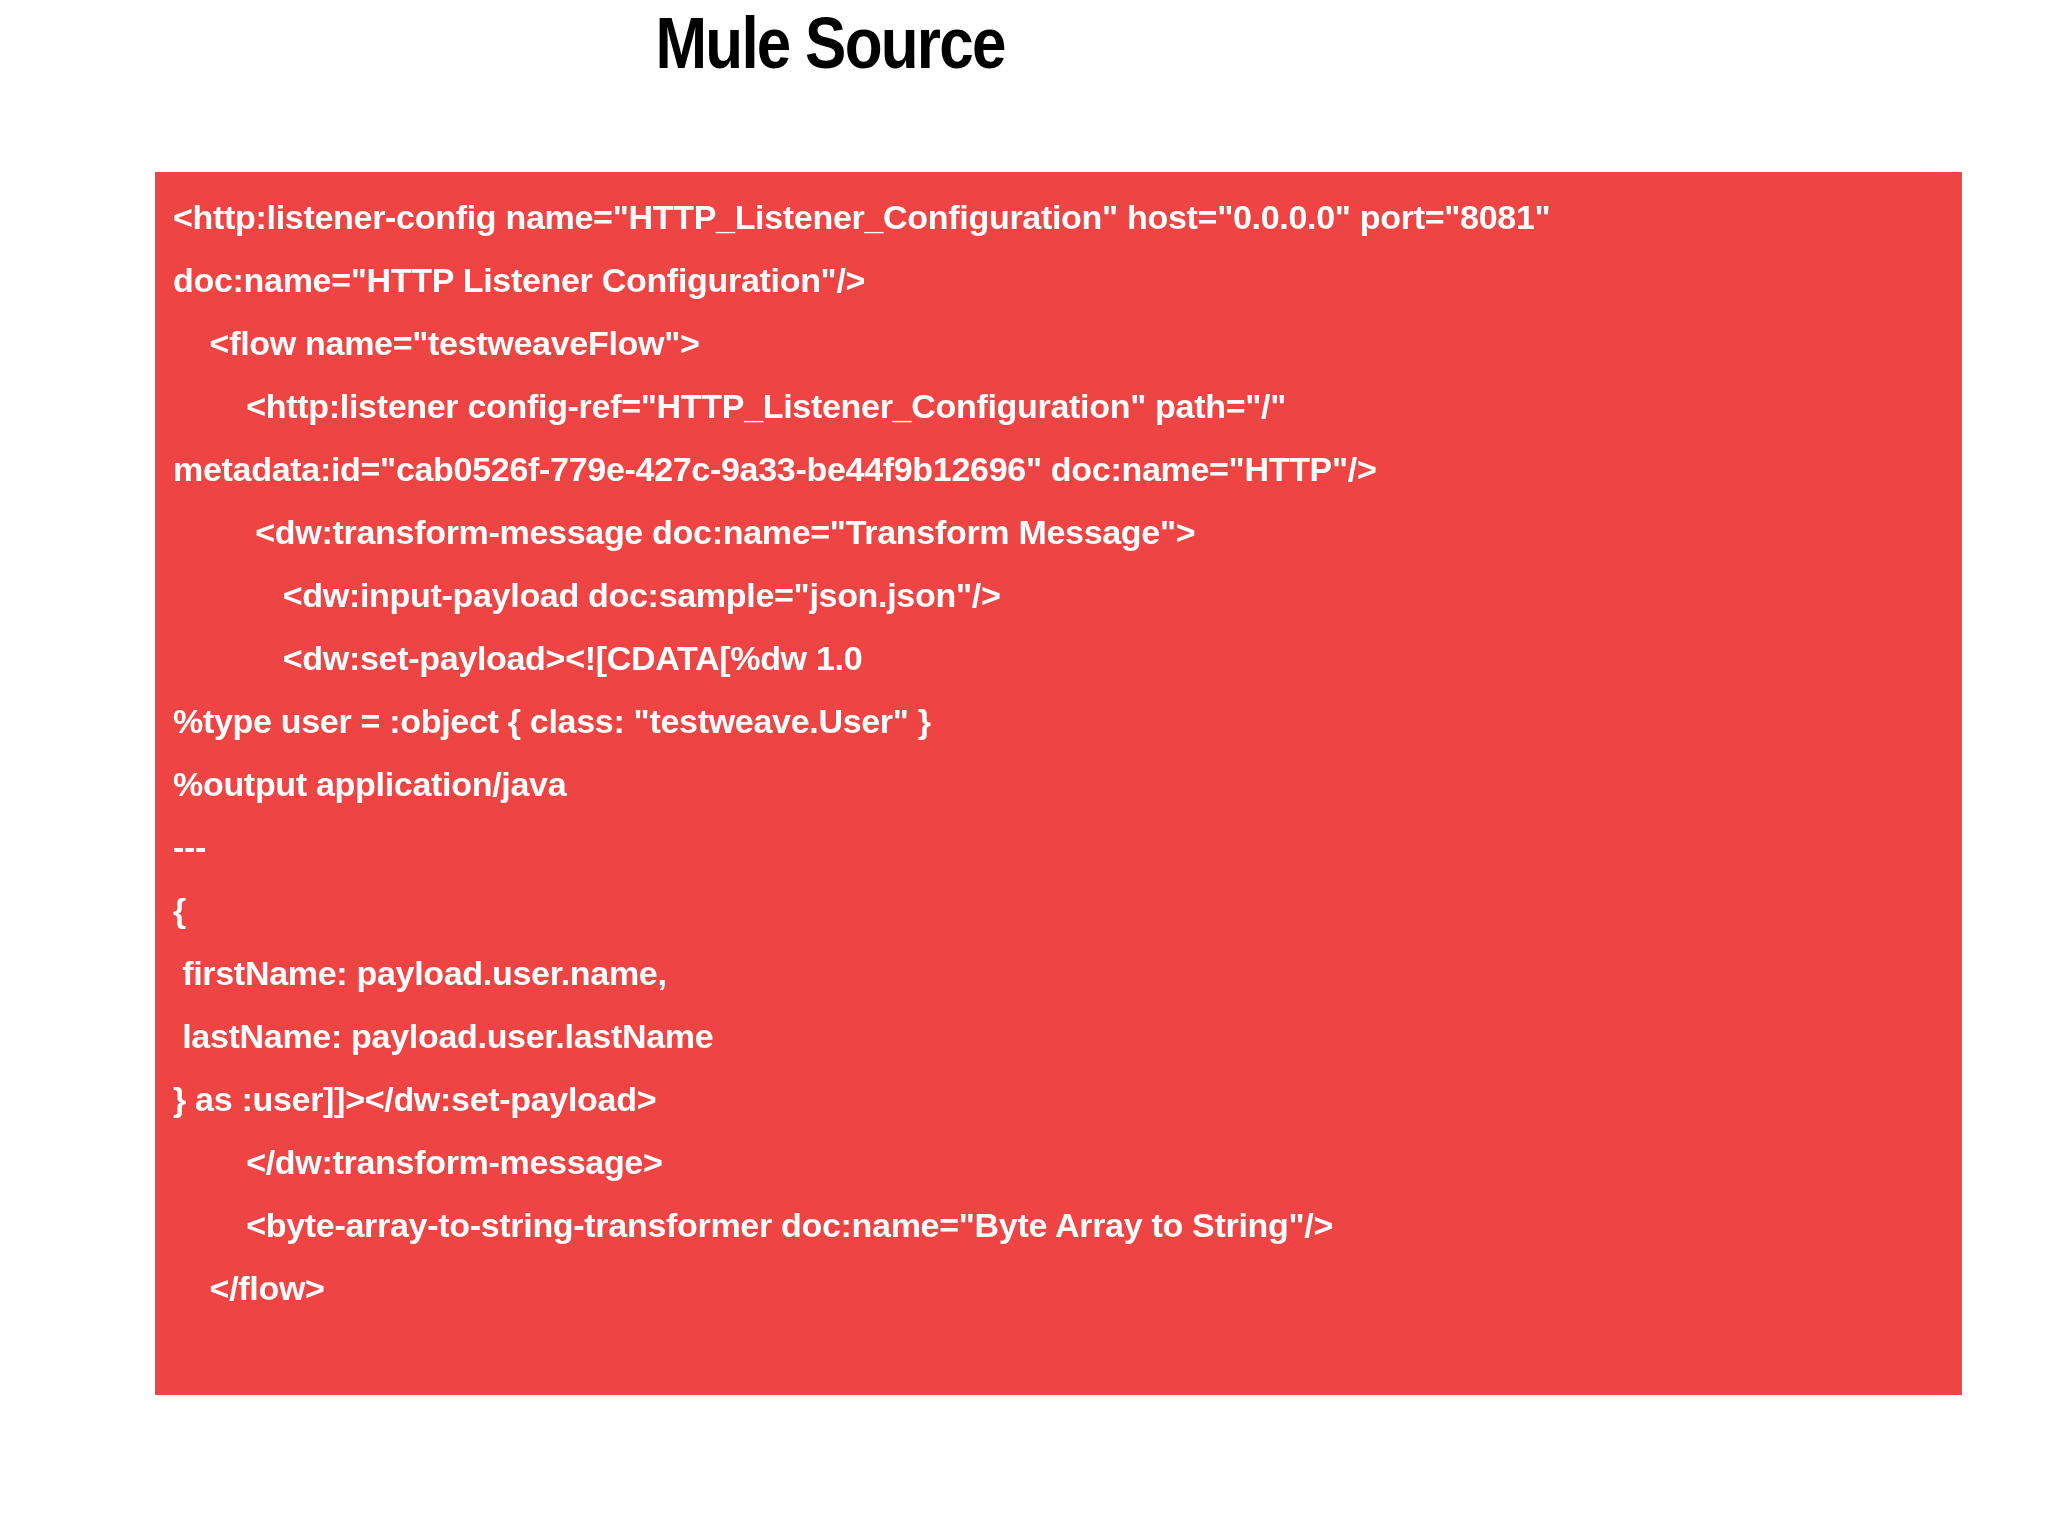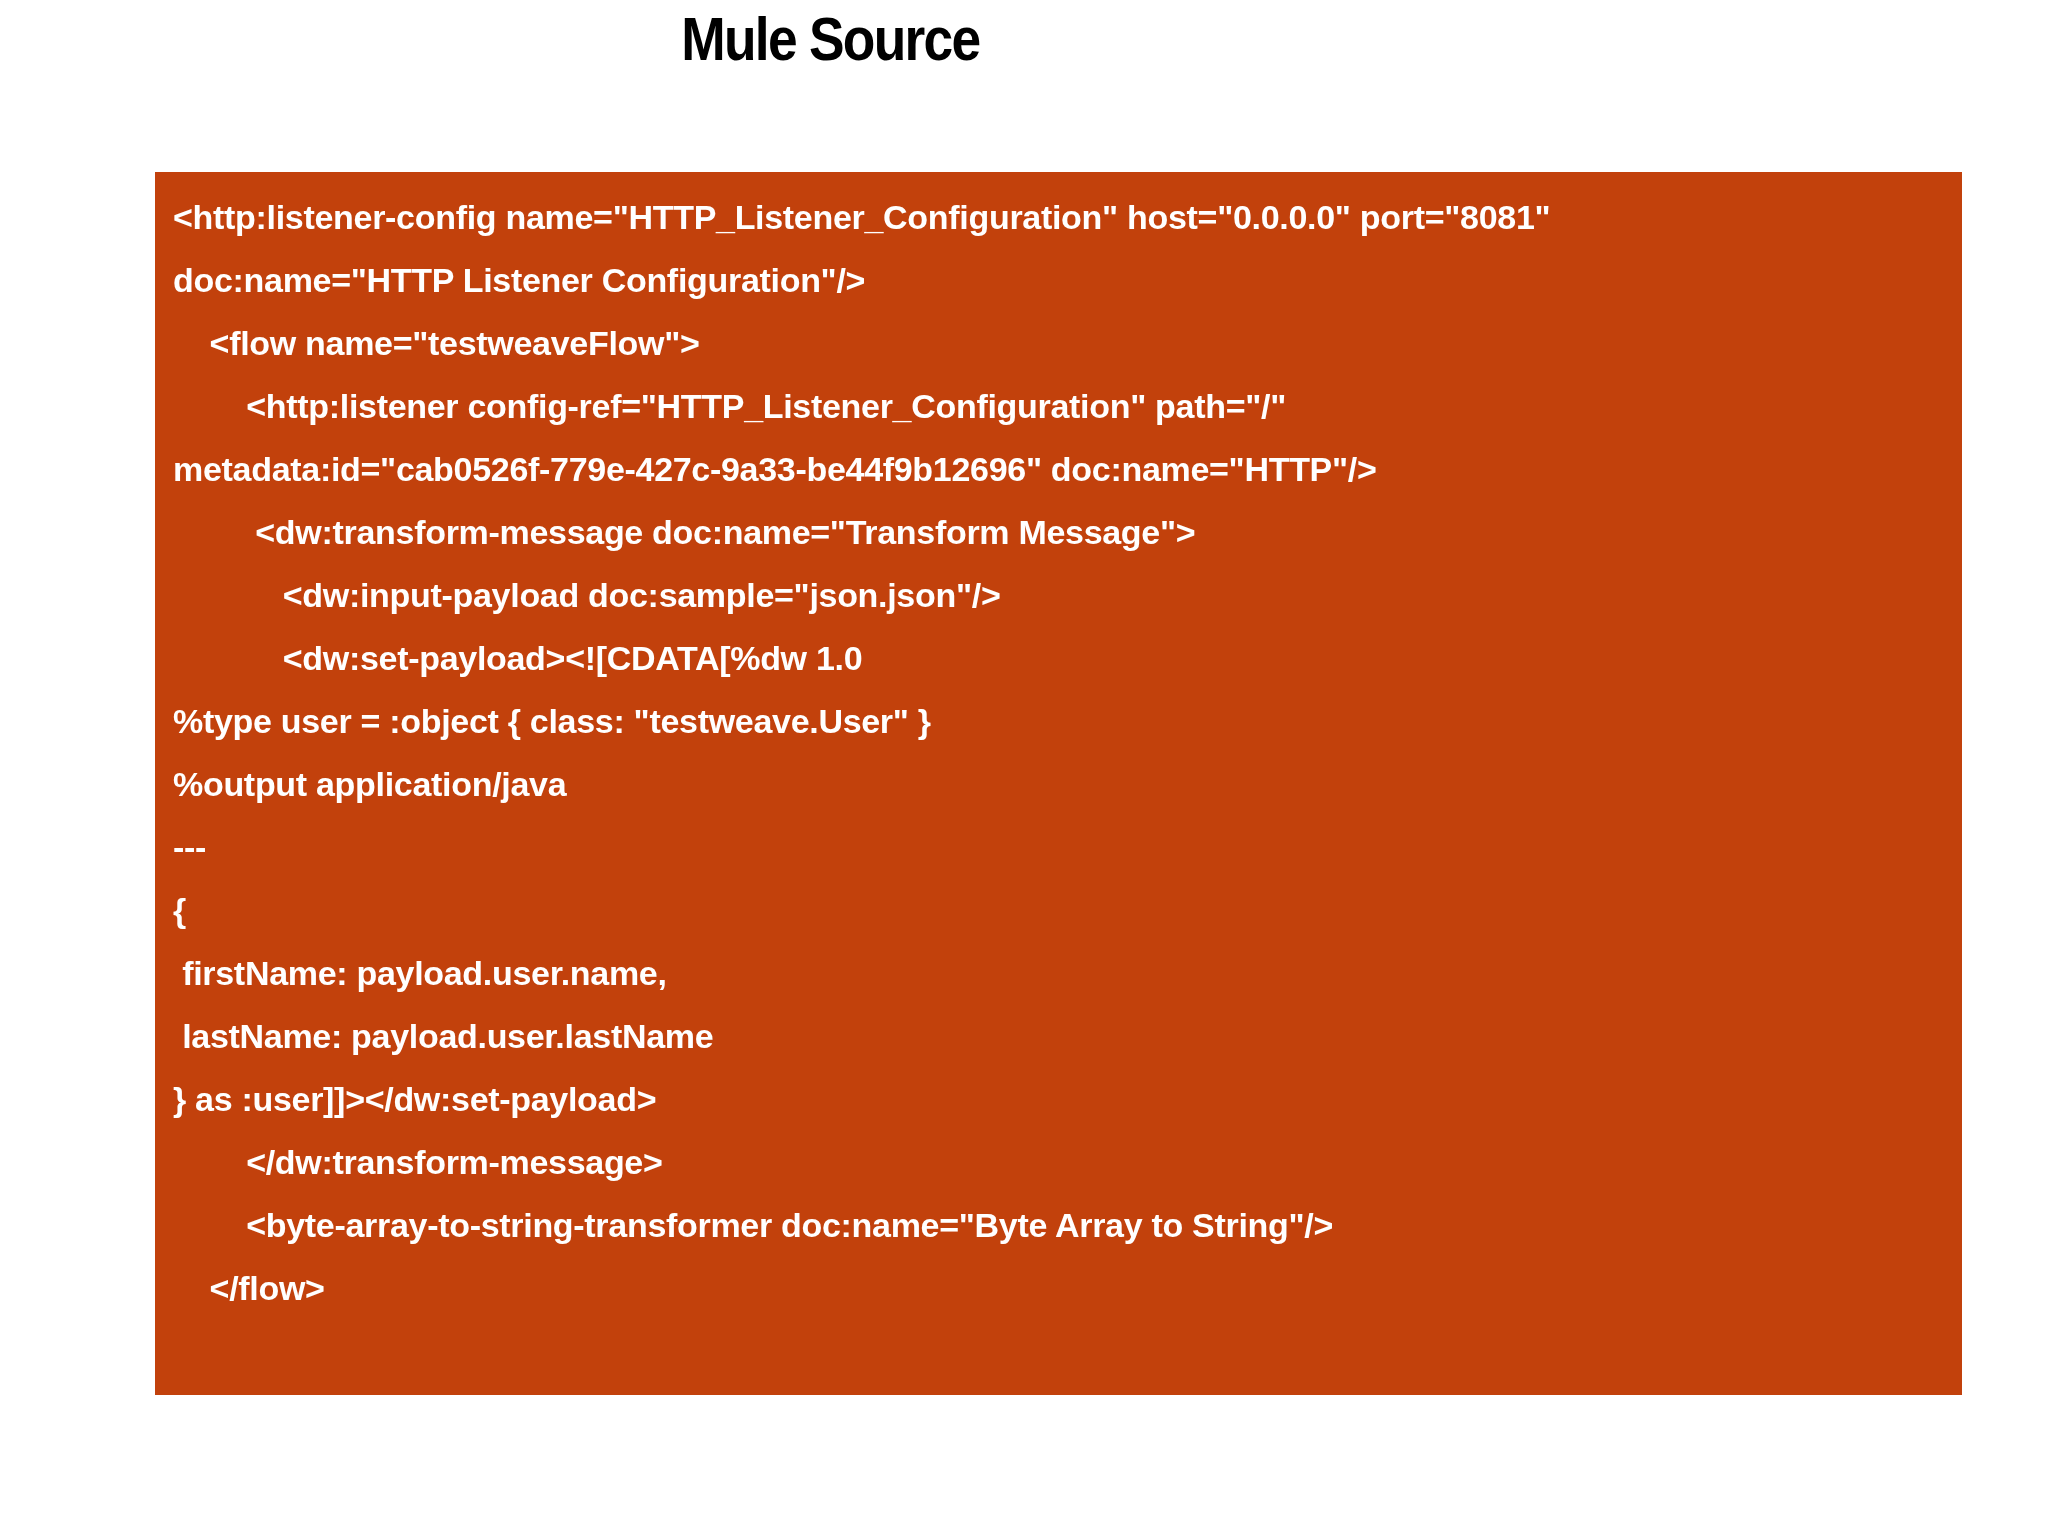--- a/index.html
+++ b/index.html
@@ -20,21 +20,21 @@
   .title {
     position: absolute;
     top: 0;
     left: 0;
     width: 1660px;
     margin: 0;
     padding-top: 6px;
     text-align: center;
     color: #000000;
     font-weight: bold;
-    font-size: 62px;
+    font-size: 72px;
     line-height: 1.05;
   }
   .title-text {
     display: inline-block;
     transform: scaleX(0.86);
     transform-origin: center;
     letter-spacing: -2px;
   }
   .code-panel {
     position: absolute;
@@ -62,16 +62,16 @@
   }
 </style>
 </head>
 <body>
 
 <div class="slide">
   <h1 class="title">
     <span class="title-text">Mule Source</span>
   </h1>
 
-  <div class="code-panel" style="background: #c2410c; color: rgb(255, 255, 255);">
+  <div class="code-panel" style="background: #ef4444; color: rgb(255, 255, 255);">
     <pre class="code-block"><div class="code-line">&lt;http:listener-config name="HTTP_Listener_Configuration" host="0.0.0.0" port="8081"</div><div class="code-line">doc:name="HTTP Listener Configuration"/&gt;</div><div class="code-line">    &lt;flow name="testweaveFlow"&gt;</div><div class="code-line">        &lt;http:listener config-ref="HTTP_Listener_Configuration" path="/"</div><div class="code-line">metadata:id="cab0526f-779e-427c-9a33-be44f9b12696" doc:name="HTTP"/&gt;</div><div class="code-line">         &lt;dw:transform-message doc:name="Transform Message"&gt;</div><div class="code-line">            &lt;dw:input-payload doc:sample="json.json"/&gt;</div><div class="code-line">            &lt;dw:set-payload&gt;&lt;![CDATA[%dw 1.0</div><div class="code-line">%type user = :object { class: "testweave.User" }</div><div class="code-line">%output application/java</div><div class="code-line">---</div><div class="code-line">{</div><div class="code-line"> firstName: payload.user.name,</div><div class="code-line"> lastName: payload.user.lastName</div><div class="code-line">} as :user]]&gt;&lt;/dw:set-payload&gt;</div><div class="code-line">        &lt;/dw:transform-message&gt;</div><div class="code-line">        &lt;byte-array-to-string-transformer doc:name="Byte Array to String"/&gt;</div><div class="code-line">    &lt;/flow&gt;</div></pre>
   </div>
 </div>
 
 </body></html>

